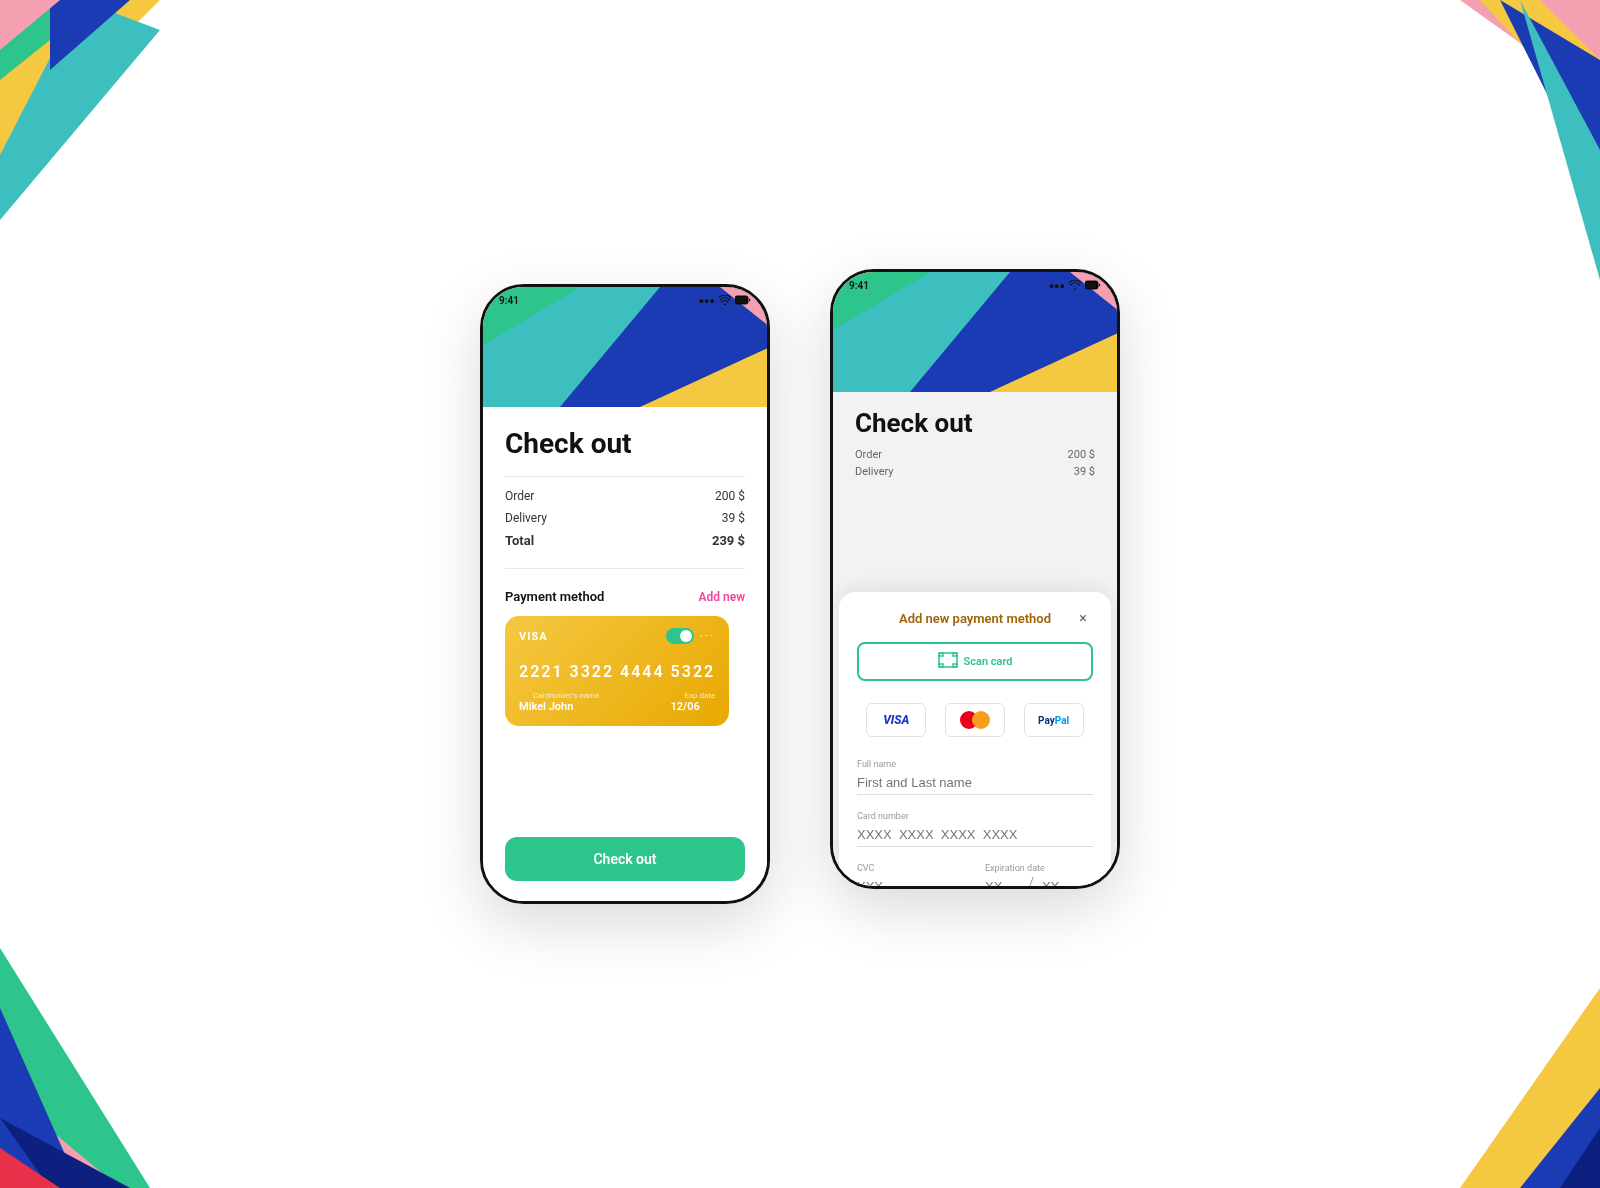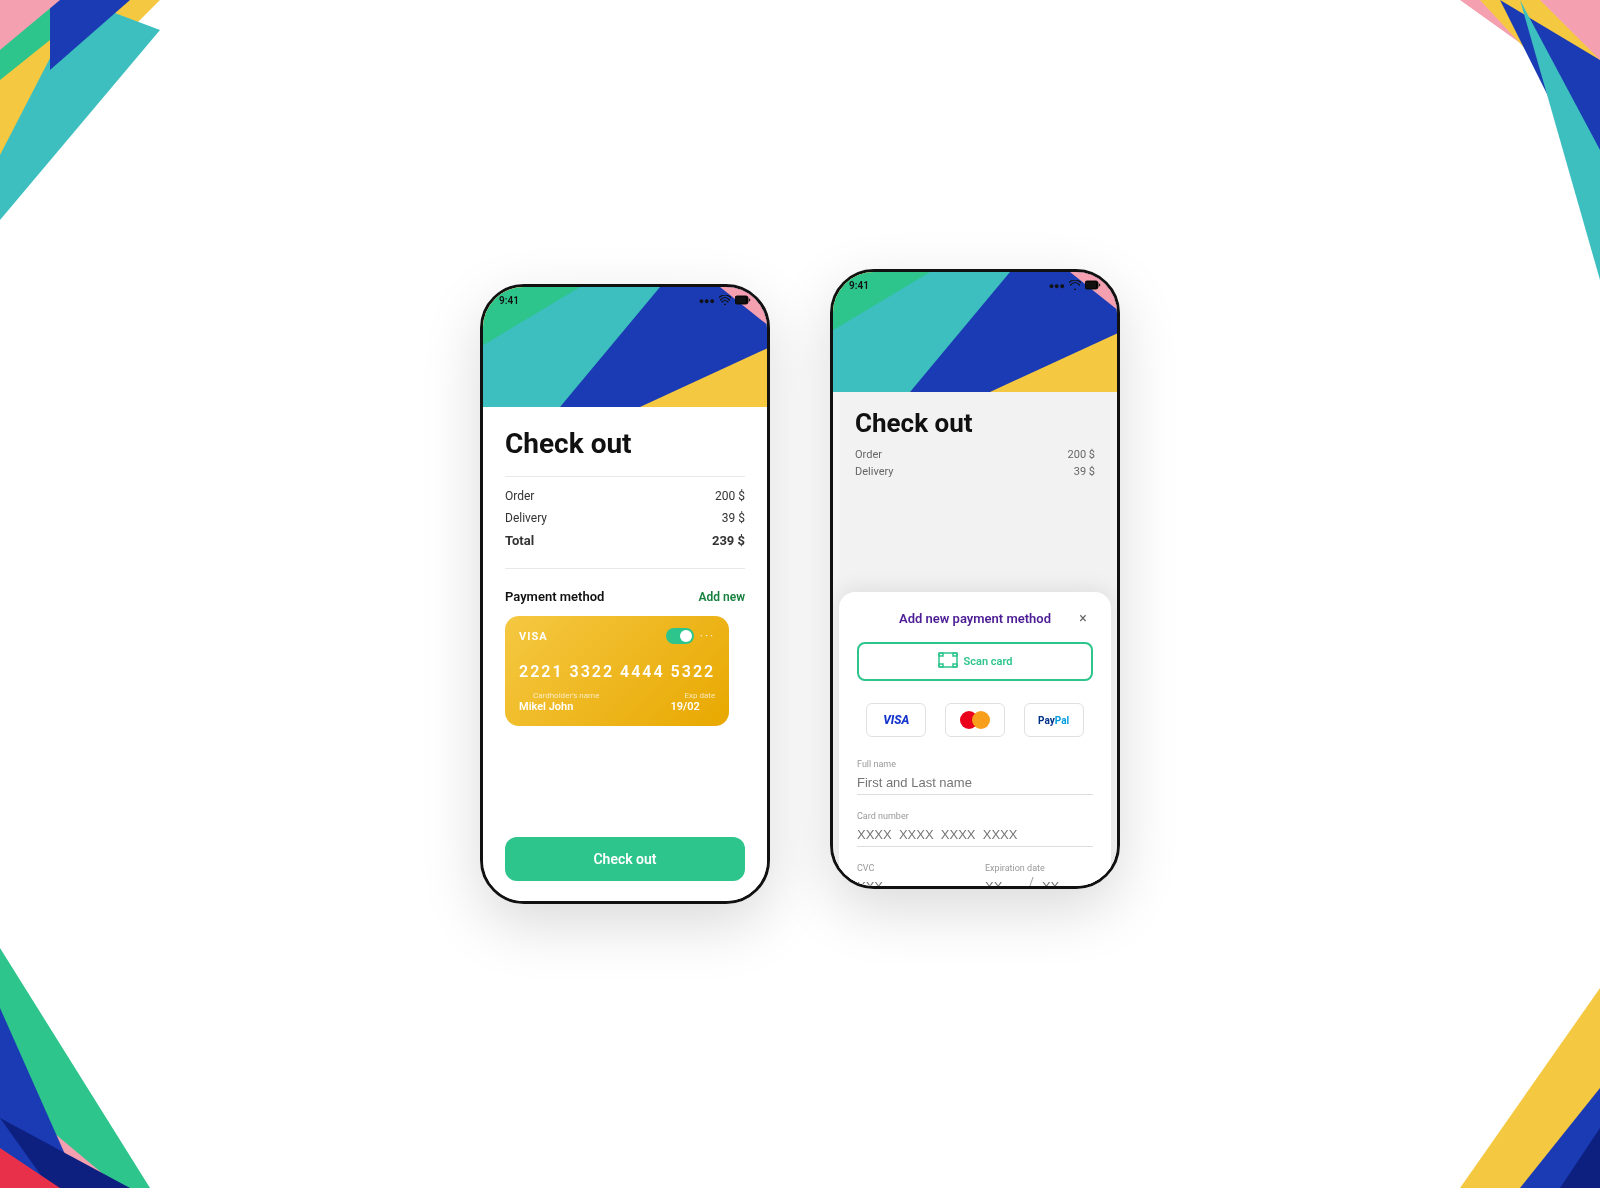--- a/index.html
+++ b/index.html
@@ -144,21 +144,21 @@
 
     .payment-label {
       font-size: 13px;
       font-weight: 600;
       color: #111;
     }
 
     .add-new-link {
       font-size: 12px;
       font-weight: 600;
-      color: #15803d;
+      color: #ec4899;
     }
 
     
     .card-slider {
       display: flex;
       gap: 8px;
       overflow: hidden;
     }
 
     .visa-card {
@@ -293,21 +293,21 @@
     .modal-header {
       display: flex;
       justify-content: space-between;
       align-items: center;
       margin-bottom: 14px;
     }
 
     .modal-title {
       font-size: 13px;
       font-weight: 600;
-      color: #4c1d95;
+      color: #a16207;
       flex: 1;
       text-align: center;
     }
 
     .modal-close {
       width: 20px;
       height: 20px;
       display: flex;
       align-items: center;
       justify-content: center;
@@ -540,21 +540,21 @@
               </div>
             </div>
             <div class="card-number">2221  3322  4444  5322</div>
             <div class="card-meta">
               <div>
                 <div class="card-meta-label">Cardholder's name</div>
                 <div class="card-meta-value">Mikel John</div>
               </div>
               <div>
                 <div class="card-meta-label">Exp date</div>
-                <div class="card-meta-value">19/02</div>
+                <div class="card-meta-value">12/06</div>
               </div>
             </div>
           </div>
 
           <div class="card-half">
             <div style="padding:12px 10px;">
               <span style="font-size:11px;font-weight:700;color:rgba(255,255,255,0.7);">Ca</span>
             </div>
           </div>
         </div>

